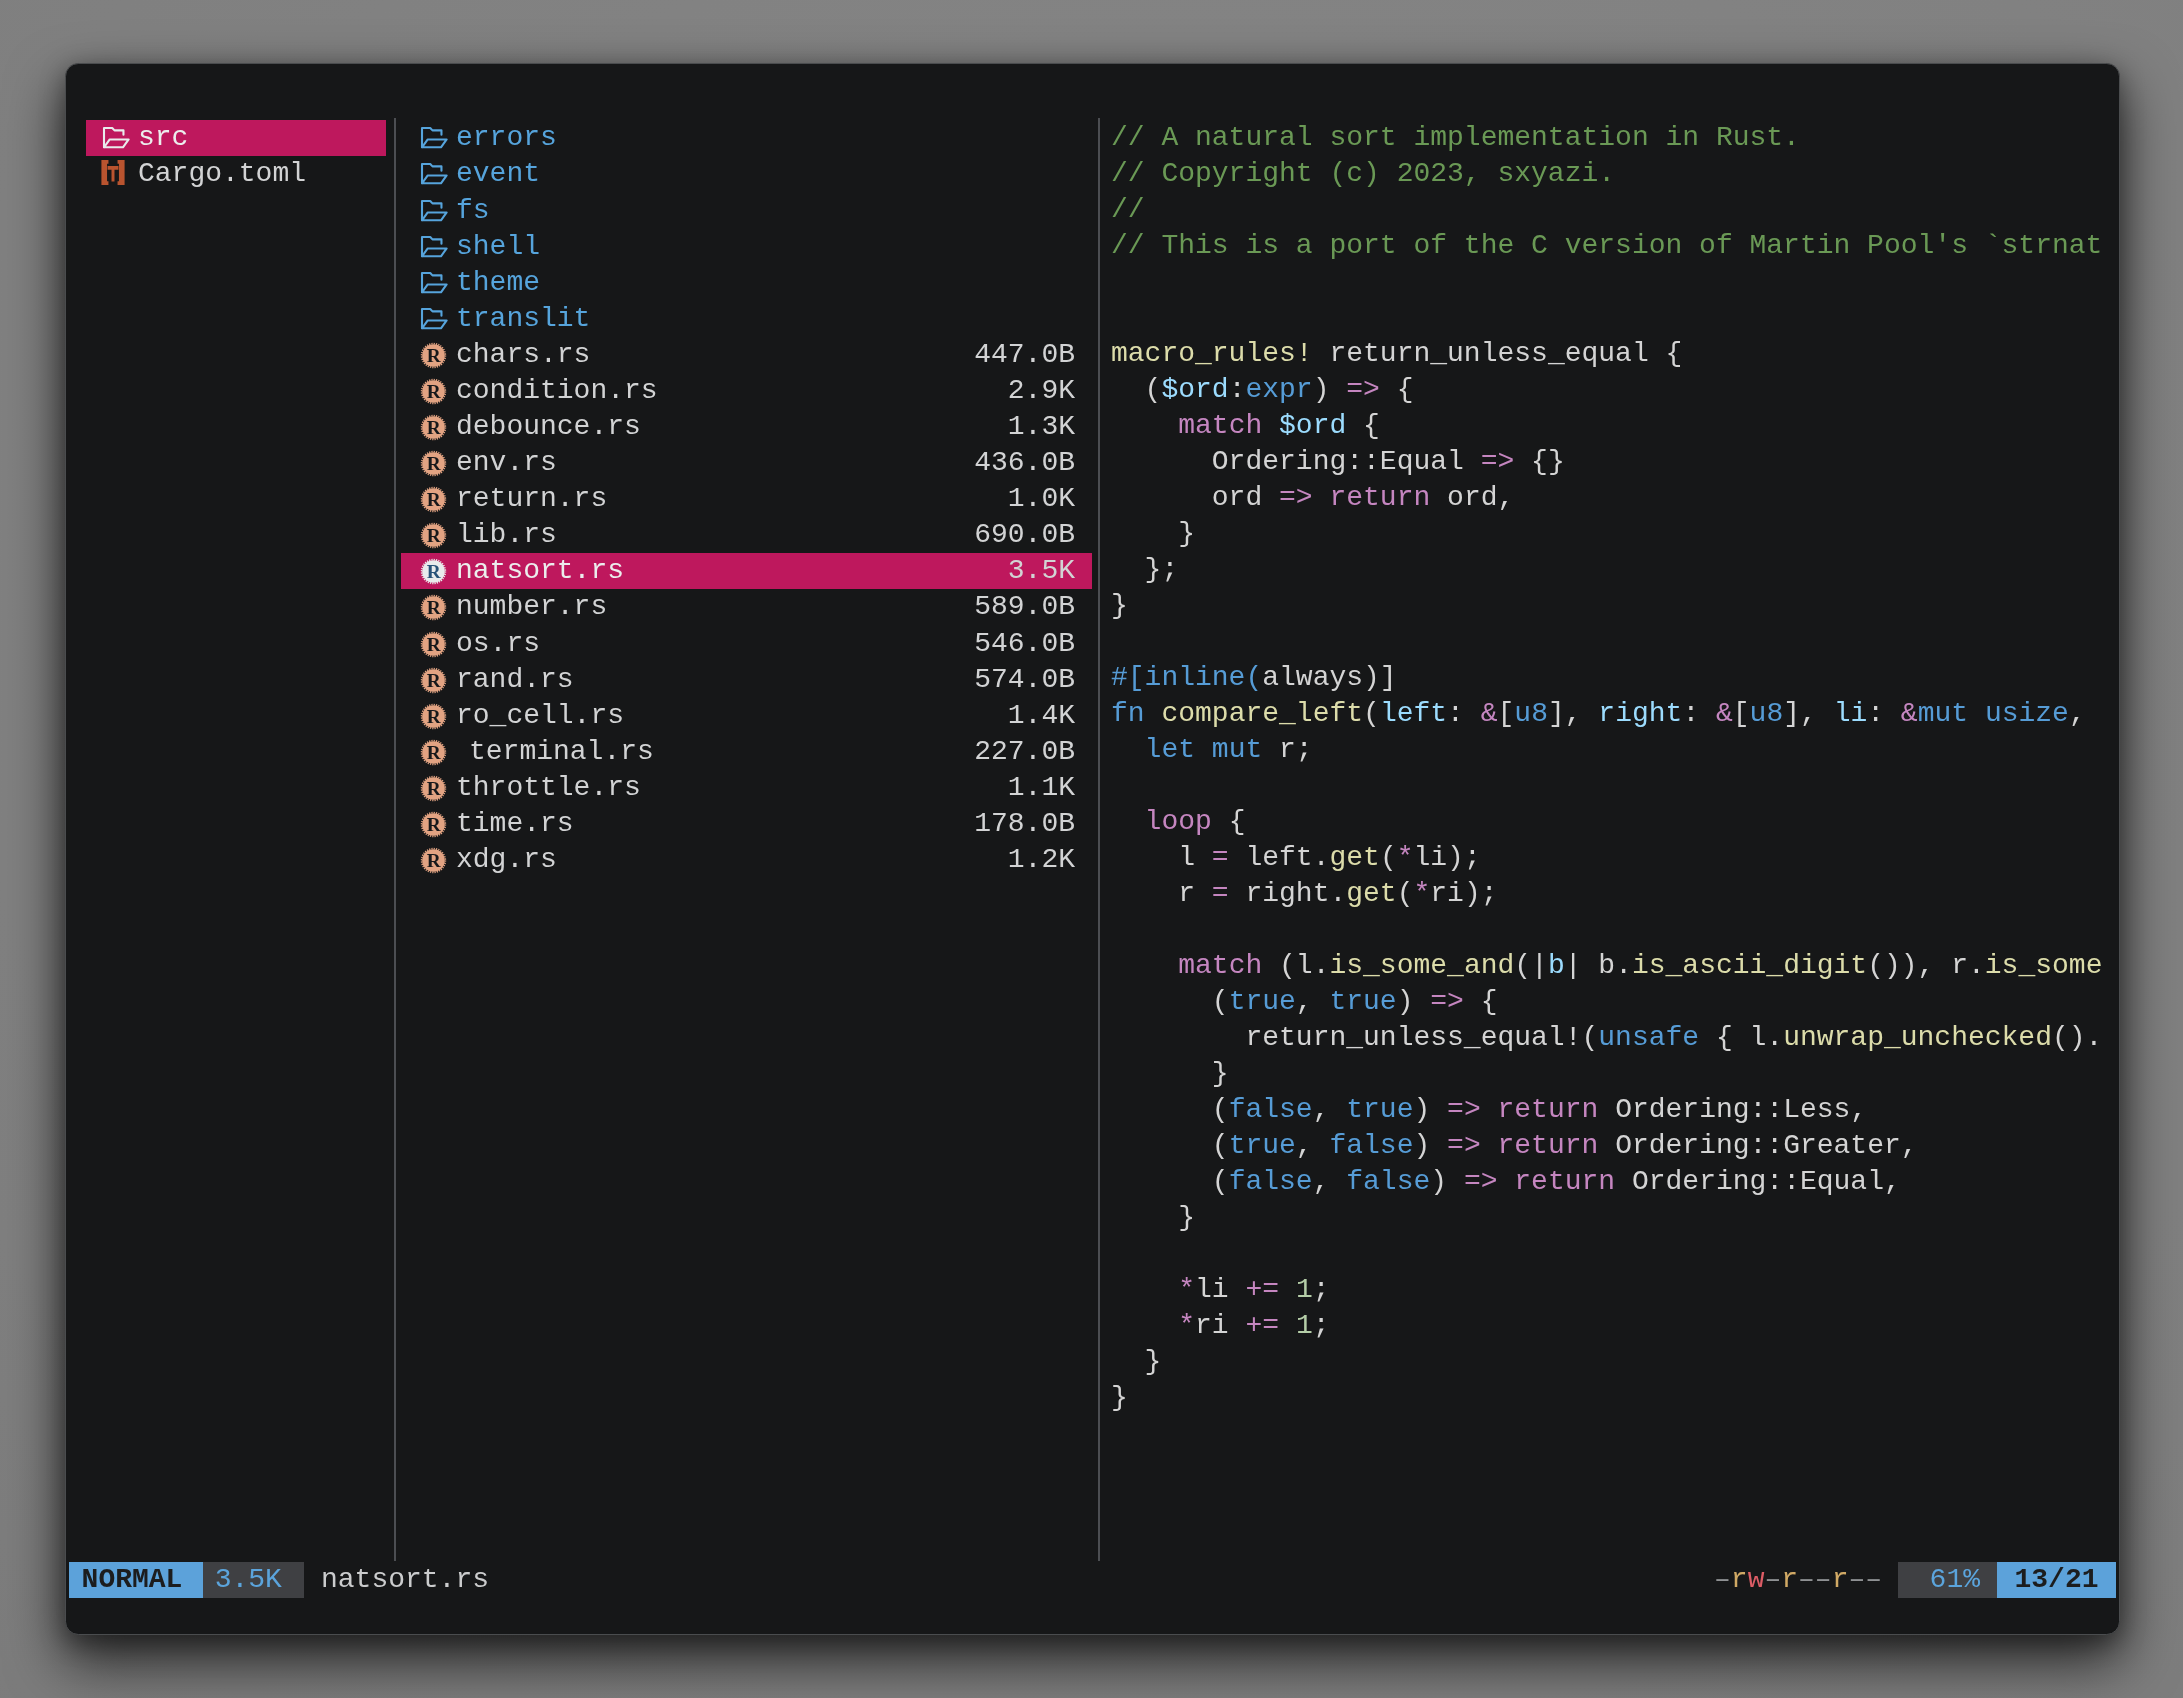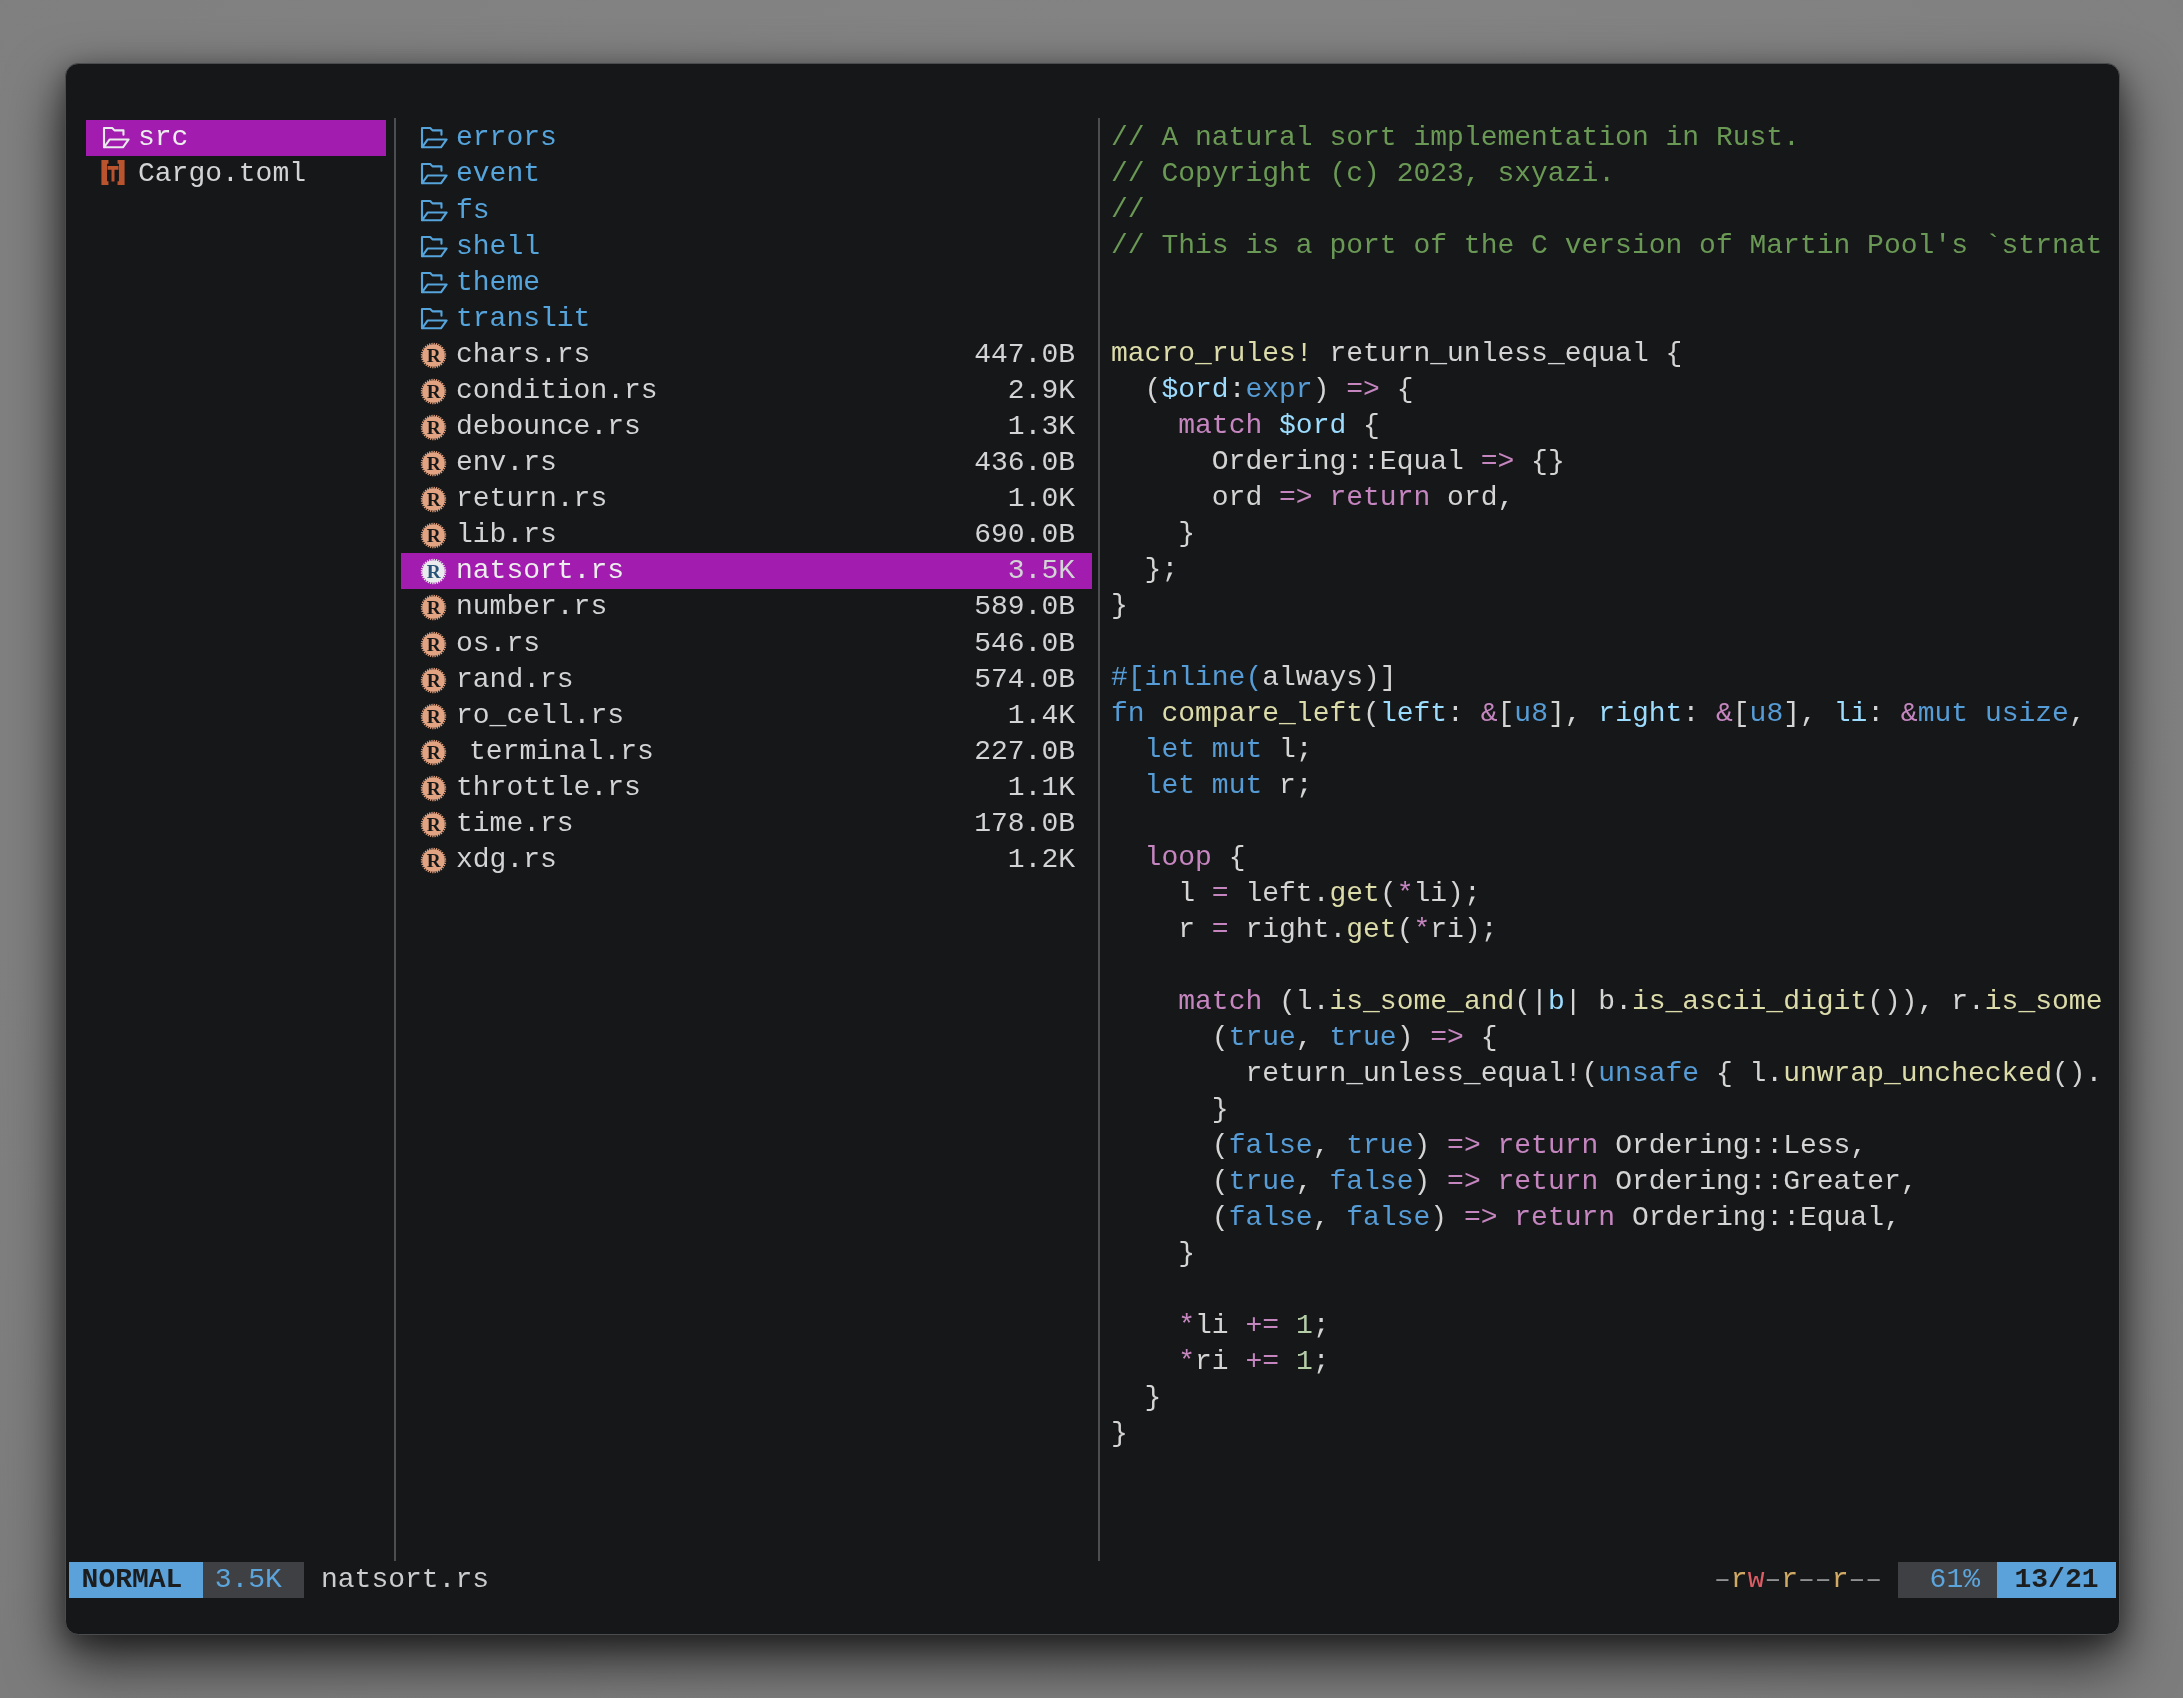--- a/index.html
+++ b/index.html
@@ -7,21 +7,21 @@
   font-family:"Liberation Mono", monospace;
 }
 .window {
   position:absolute; left:65px; top:63px; width:2055px; height:1572px;
   background:#161718; border-radius:13.4px;
   border:1.7px solid #4a4c4e;
   box-shadow: 0 25px 55px 1.7px rgba(0,0,0,0.68), 0 6.7px 25px rgba(0,0,0,0.35);
 }
 .sep { position:absolute; top:118px; width:1.7px; height:1443px; background:#4c4e52; }
 .row { position:absolute; height:36px; }
-.row.sel { background:#a21caf; }
+.row.sel { background:#be185d; }
 .ic { position:absolute; }
 .nm { position:absolute; top:0; line-height:36px; font-size:28px; white-space:pre; }
 .sz { position:absolute; right:17px; top:0; line-height:36px; font-size:28px; color:#d2d3d4; }
 .dir { color:#56a4dc; }
 .fl  { color:#d2d3d4; }
 .wt  { color:#eceded; }
 .code { position:absolute; left:1111px; top:120px; color:#d4d4d4; }
 .ln { height:36px; line-height:36px; font-size:28px; white-space:pre; }
 .ln i { font-style:normal; }
 i.c { color:#6a9955; }
@@ -255,21 +255,20 @@
 <div class="ln">  (<i class="v">$ord</i>:<i class="k">expr</i>) <i class="p">=&gt;</i> {</div>
 <div class="ln">    <i class="p">match</i> <i class="v">$ord</i> {</div>
 <div class="ln">      Ordering::Equal <i class="p">=&gt;</i> {}</div>
 <div class="ln">      ord <i class="p">=&gt;</i> <i class="p">return</i> ord,</div>
 <div class="ln">    }</div>
 <div class="ln">  };</div>
 <div class="ln">}</div>
 <div class="ln">&nbsp;</div>
 <div class="ln"><i class="k">#[inline(</i>always)]</div>
 <div class="ln"><i class="k">fn</i> <i class="f">compare_left</i>(<i class="v">left</i>: <i class="p">&amp;</i>[<i class="k">u8</i>], <i class="v">right</i>: <i class="p">&amp;</i>[<i class="k">u8</i>], <i class="v">li</i>: <i class="p">&amp;</i><i class="k">mut</i> <i class="k">usize</i>,</div>
-<div class="ln">  <i class="k">let</i> <i class="k">mut</i> l;</div>
 <div class="ln">  <i class="k">let</i> <i class="k">mut</i> r;</div>
 <div class="ln">&nbsp;</div>
 <div class="ln">  <i class="p">loop</i> {</div>
 <div class="ln">    l <i class="p">=</i> left.<i class="f">get</i>(<i class="p">*</i>li);</div>
 <div class="ln">    r <i class="p">=</i> right.<i class="f">get</i>(<i class="p">*</i>ri);</div>
 <div class="ln">&nbsp;</div>
 <div class="ln">    <i class="p">match</i> (l.<i class="f">is_some_and</i>(|<i class="v">b</i>| b.<i class="f">is_ascii_digit</i>()), r.<i class="f">is_some</i></div>
 <div class="ln">      (<i class="k">true</i>, <i class="k">true</i>) <i class="p">=&gt;</i> {</div>
 <div class="ln">        return_unless_equal!(<i class="k">unsafe</i> { l.<i class="f">unwrap_unchecked</i>().</div>
 <div class="ln">      }</div>

